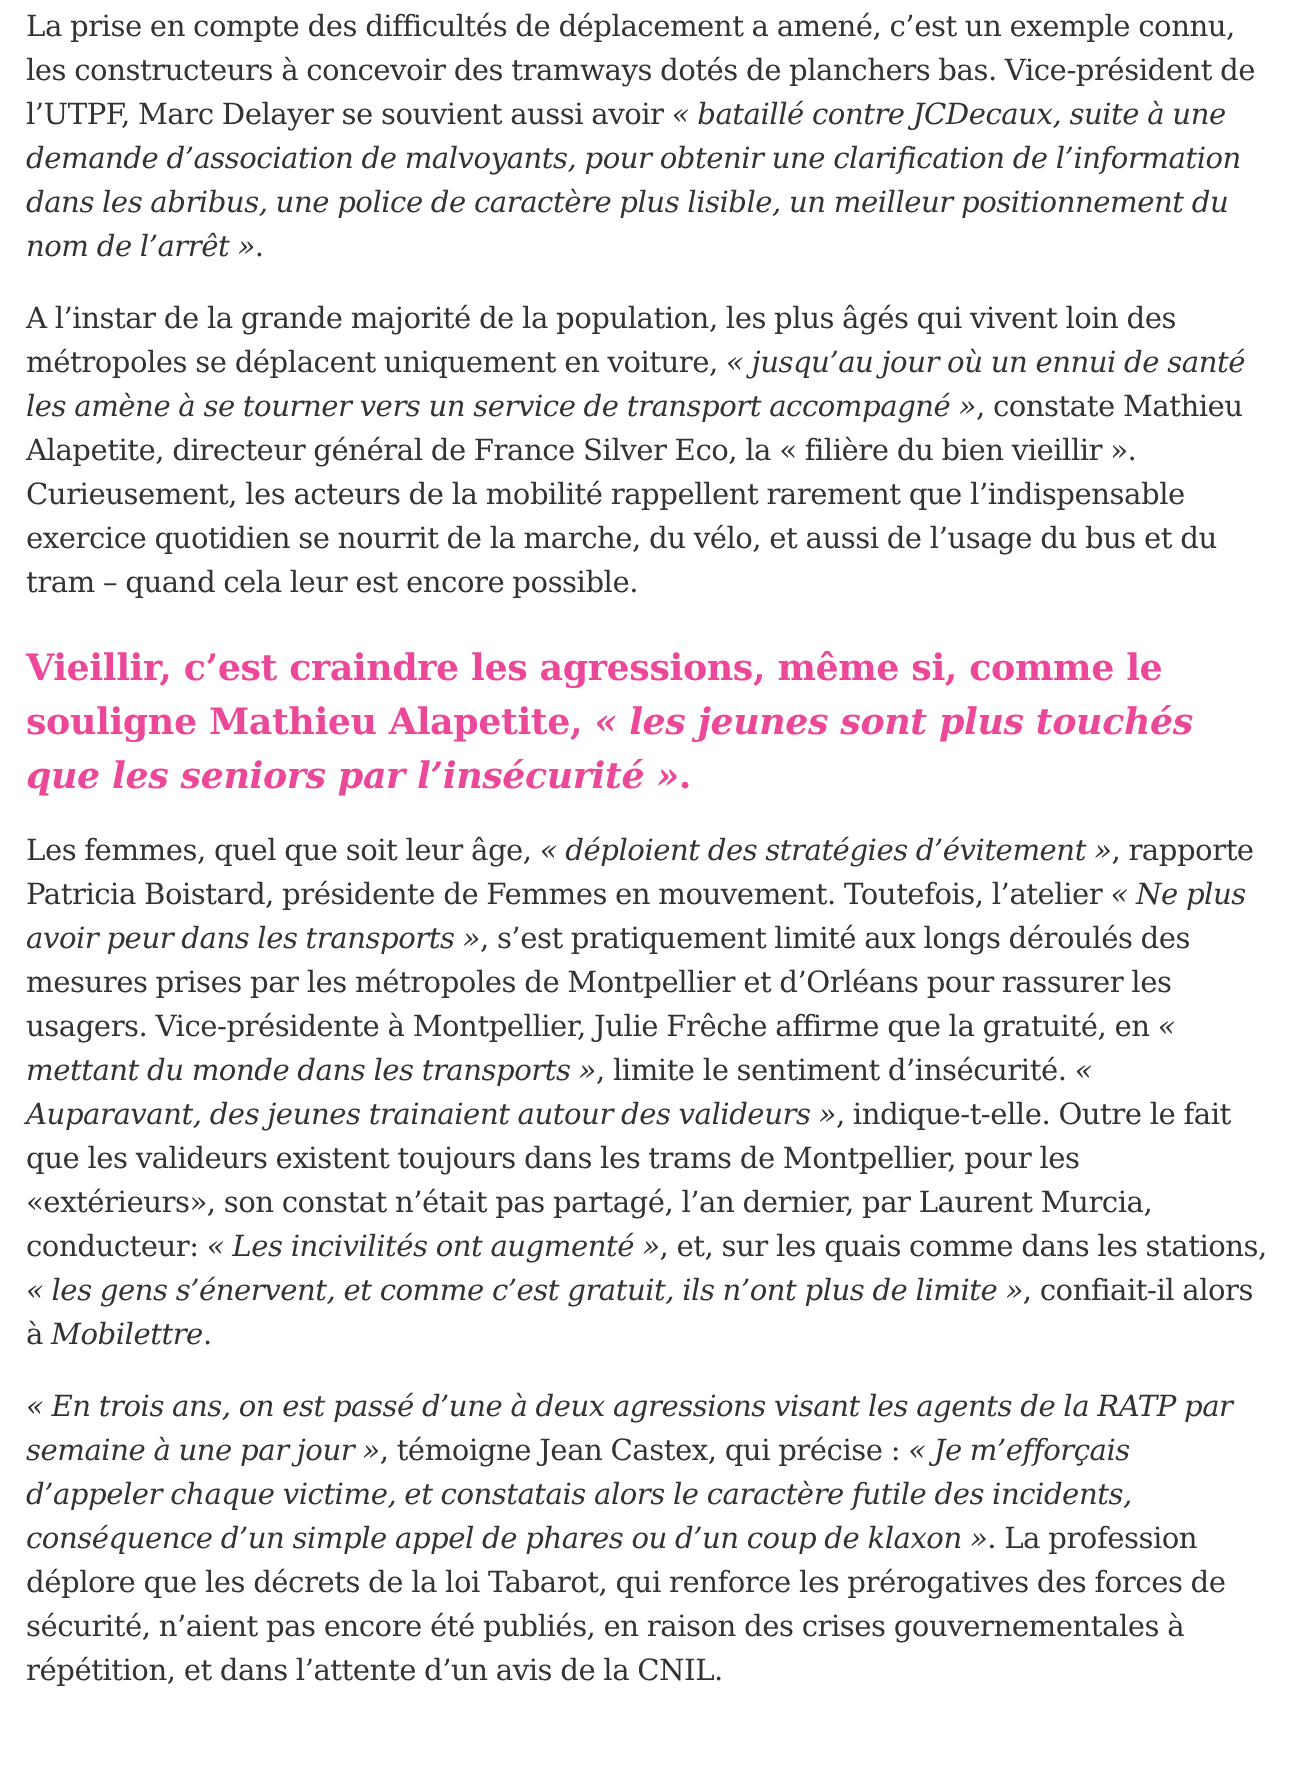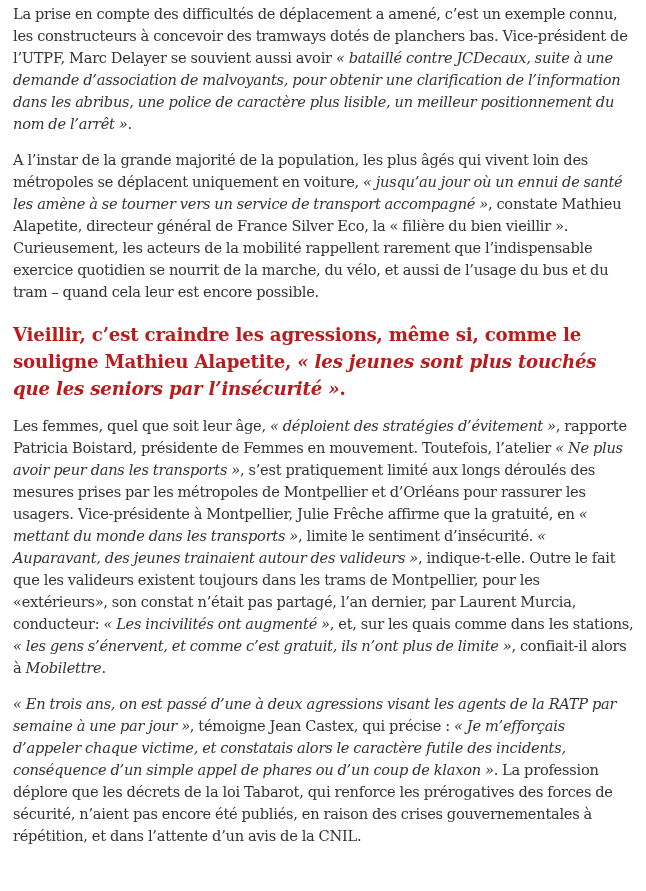--- a/index.html
+++ b/index.html
@@ -20,21 +20,21 @@
     .para {
       font-size: 14.6px;
       line-height: 22px;
       margin: 0 0 14px 0;
       letter-spacing: -0.25px;
       word-spacing: -0.3px;
     }
     .para em { }
     .heading {
       font-family: "DejaVu Serif", "Liberation Serif", serif;
-      color: #b91c1c;
+      color: #ec4899;
       font-weight: bold;
       font-size: 18.2px;
       line-height: 27px;
       margin: 18px 0 13px 0;
       letter-spacing: -0.2px;
     }
     .heading em { font-style: italic; }
     #p1 { margin-top: 0; }
   </style>
 </head>

